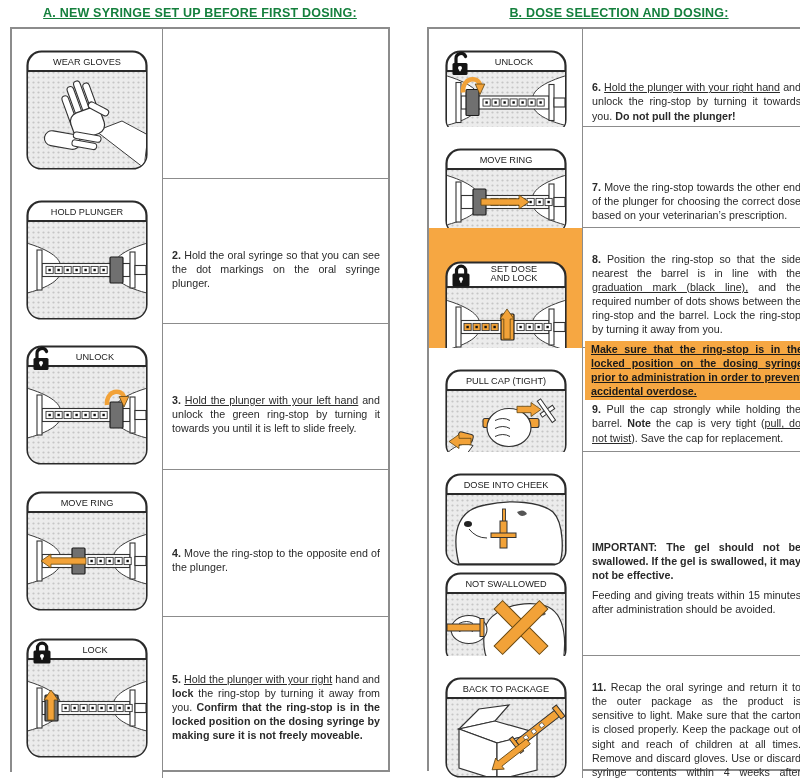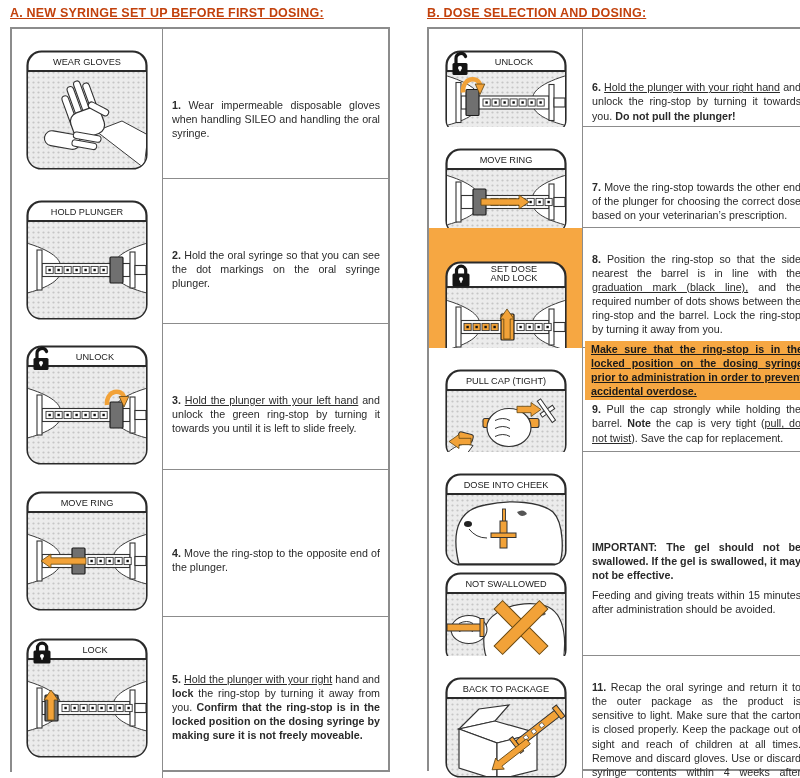--- a/index.html
+++ b/index.html
@@ -7,21 +7,21 @@
     width:800px;height:778px;position:relative;overflow:hidden;
     background:#ffffff;color:#231f20;
     font-family:"Liberation Sans",sans-serif;
     -webkit-font-smoothing:antialiased;
   }
   .col{position:absolute;top:6px;}
   .col-a{left:10px;width:380px;}
   .col-b{left:427px;width:384px;}
   .col-title{
     font-size:12.5px;font-weight:bold;text-decoration:underline;
-    margin:0 0 7px 0;letter-spacing:.2px;color:#c2410c;
+    margin:0 0 7px 0;letter-spacing:.2px;color:#15803d;text-align:center;
   }
   .itable{border:2px solid #8c8c8c;background:#fff;}
   .irow{display:grid;border-bottom:1.5px solid #8c8c8c;}
   .irow:last-child{border-bottom:none;}
   .cell{min-width:0;}
   .cell.ill{
     border-right:1.5px solid #8c8c8c;
     display:flex;flex-direction:column;align-items:center;justify-content:center;
     gap:6px;padding:21px;background:#fff;
   }
@@ -83,23 +83,20 @@
                     <rect x="18" y="85" width="36" height="15" rx="7.5" fill="#fff" stroke="#333" stroke-width="1.1"></rect>
                     <rect x="46" y="82" width="28" height="6.5" rx="3.2" fill="#fff" stroke="#333" stroke-width="1"></rect>
                     <rect x="46" y="90" width="25" height="6.5" rx="3.2" fill="#fff" stroke="#333" stroke-width="1"></rect>
                   </g>
                 </g>
               </g>
     <line x1="2" y1="21" x2="120" y2="21" stroke="#2a2a2a" stroke-width="1.8"></line>
     <text class="ill-label" x="61" y="14.8" text-anchor="middle">WEAR GLOVES</text>
   </svg>
           </div>
-          <div class="cell txt">
-            <div class="p"><span class="sb">1.</span><span> Wear impermeable disposable gloves when handling SILEO and handling the oral syringe.</span></div>
-          </div>
         </div>
         <div class="irow" style="height: 144px; grid-template-columns: 151px 1fr;">
           <div class="cell ill">
             <svg width="122" height="120" viewBox="0 0 122 120">
     <defs>
       <pattern id="pat0_1_0" width="5" height="5" patternUnits="userSpaceOnUse">
                   <rect width="5" height="5" fill="#ececec"></rect>
                   <circle cx="2.5" cy="2.5" r="1.1" fill="#c6c6c6"></circle>
                 </pattern>
       <clipPath id="clip0_1_0">

